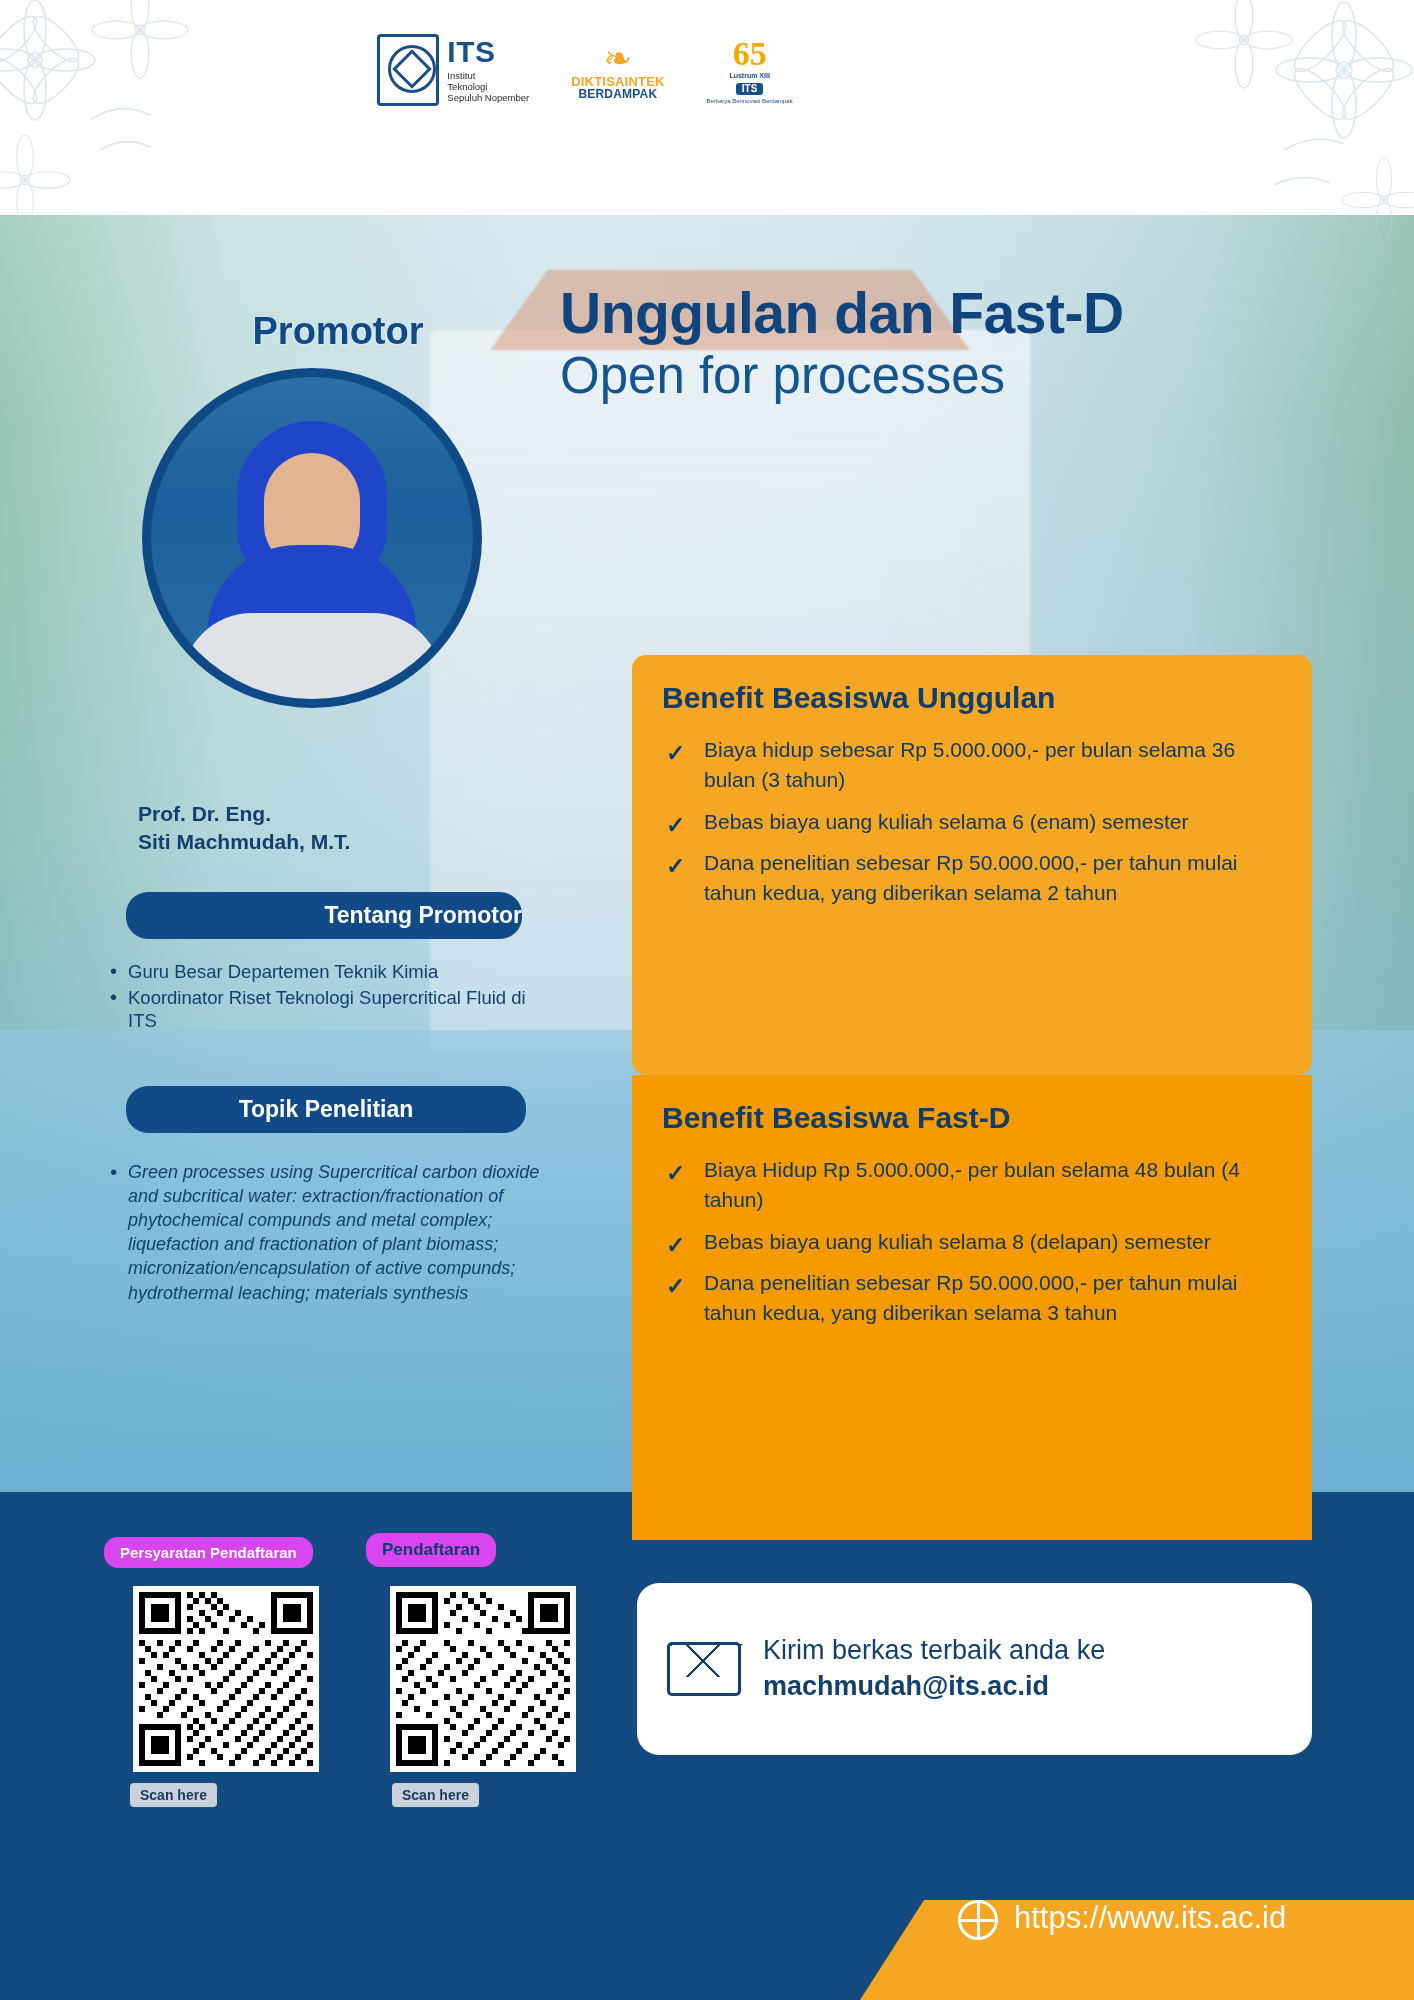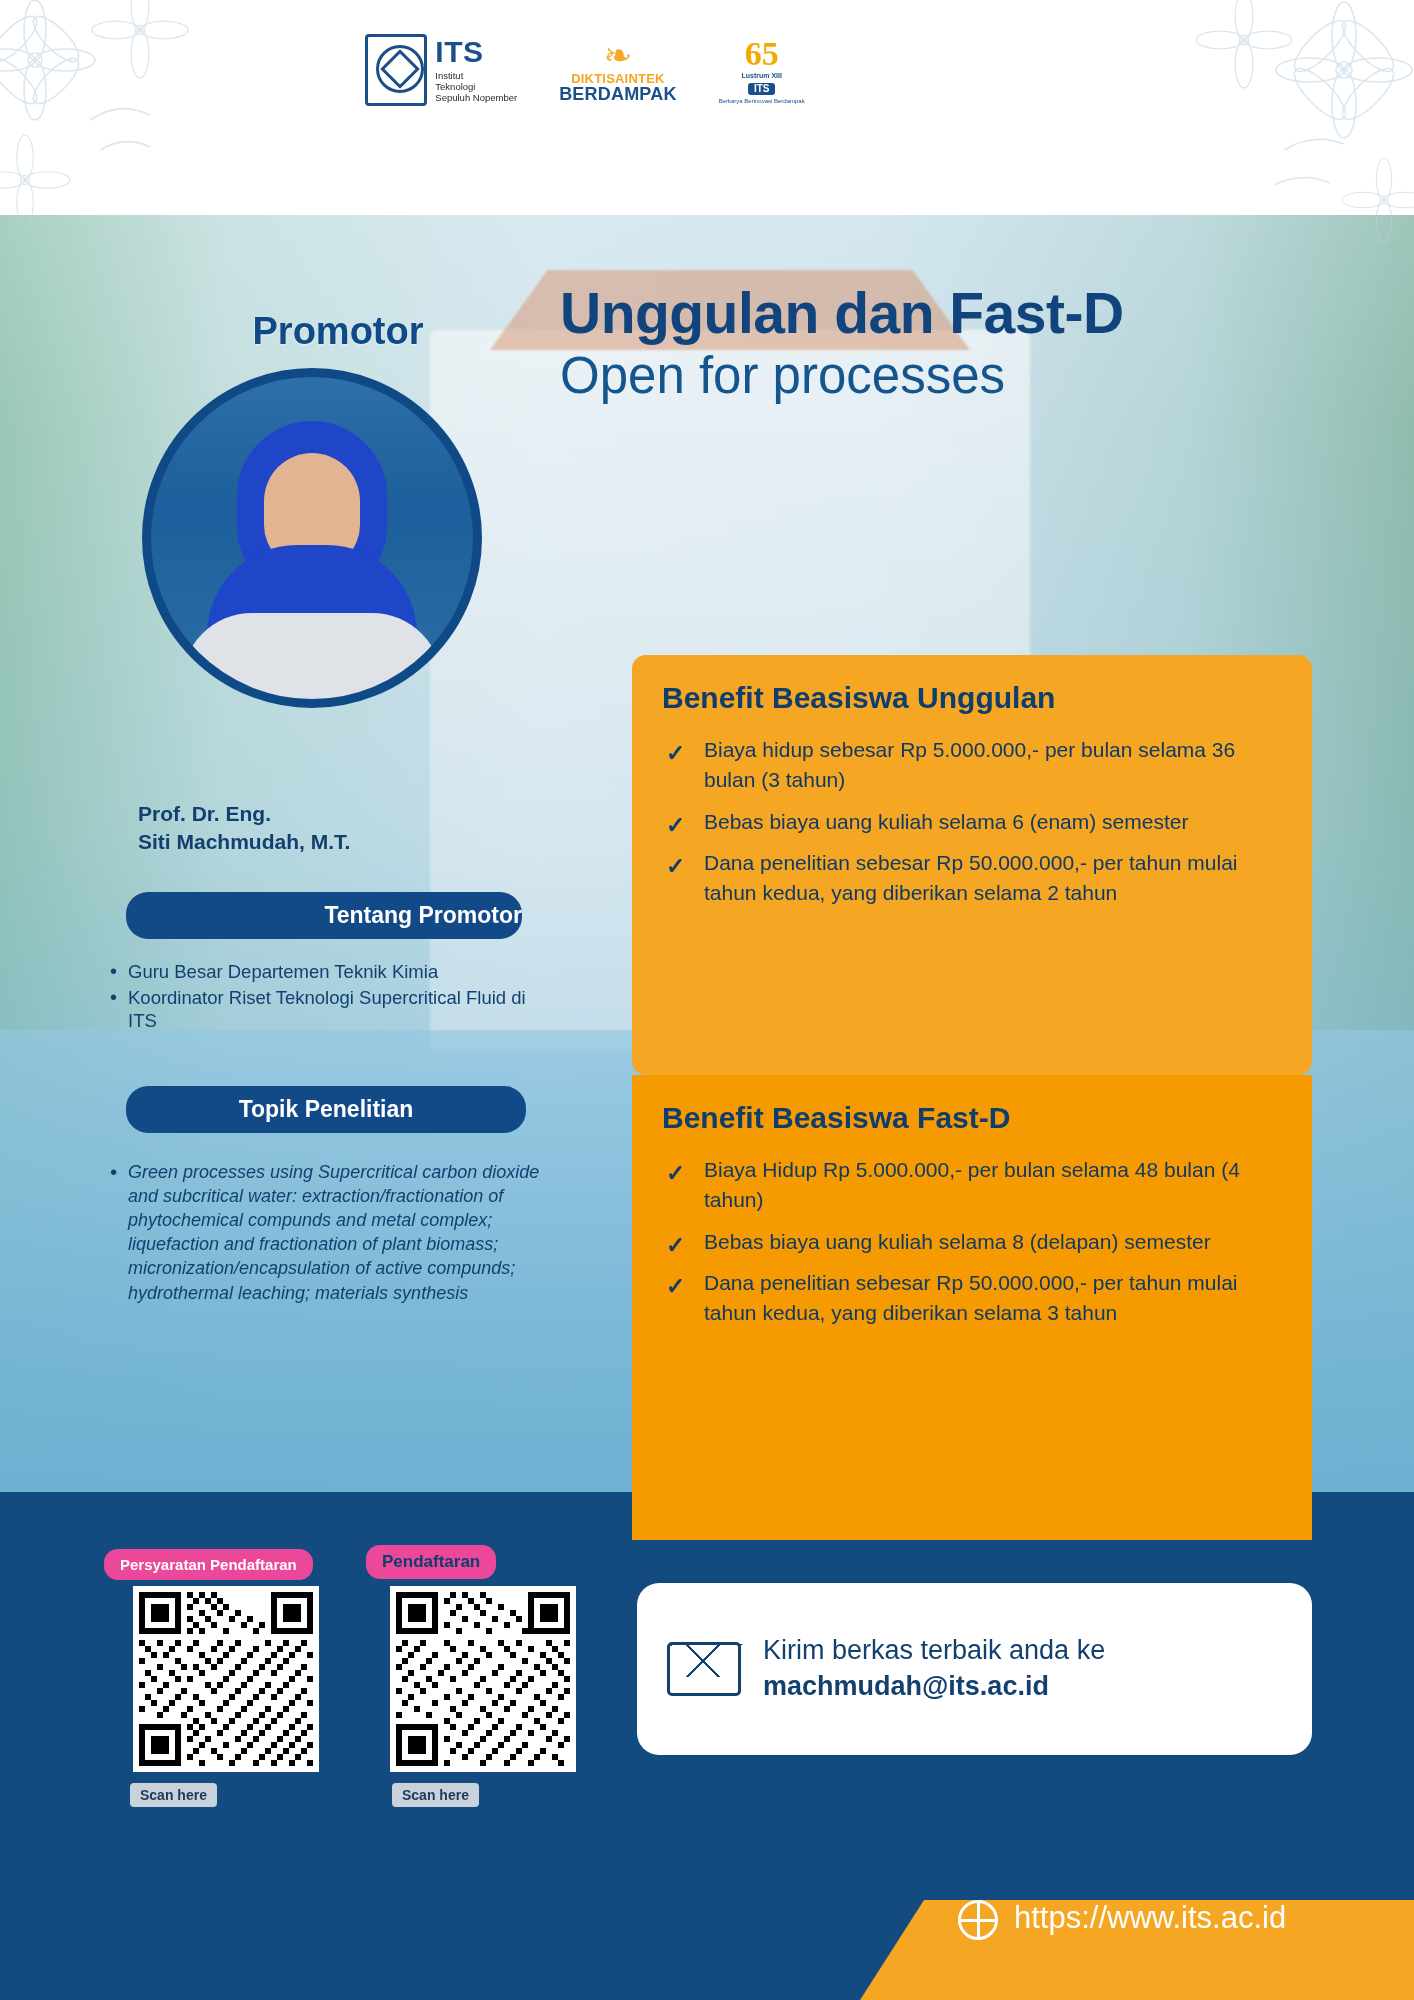--- a/index.html
+++ b/index.html
@@ -70,21 +70,21 @@
   .logo-its .txt { line-height: 1; }
   .logo-its .txt .big {
     font-size: 30px; font-weight: bold; color: #1a4f8a; letter-spacing: .5px;
   }
   .logo-its .txt .small {
     font-size: 9.5px; color: #2b2b2b; line-height: 1.18; margin-top: 3px;
   }
   .logo-dikti { text-align: center; line-height: 1; }
   .logo-dikti .glyph { font-size: 34px; color: #f5a623; }
   .logo-dikti .l1 { font-size: 13px; font-weight: bold; color: #f5a623; letter-spacing: .2px; }
-  .logo-dikti .l2 { font-size: 18px; font-weight: bold; color: #1a4f8a; letter-spacing: .2px; }
+  .logo-dikti .l2 { font-size: 12px; font-weight: bold; color: #1a4f8a; letter-spacing: .2px; }
   .logo-lustrum { text-align: center; line-height: 1.05; }
   .logo-lustrum .num {
     font-size: 34px; font-weight: bold; color: #f2a900; font-family: "Liberation Serif", serif;
   }
   .logo-lustrum .sub1 { font-size: 7px; color: #1a4f8a; font-weight: bold; }
   .logo-lustrum .badge {
     display:inline-block; margin-top:2px; background:#1a4f8a; color:#fff;
     font-size:10px; font-weight:bold; padding:1px 6px; border-radius:3px;
   }
   .logo-lustrum .sub2 { font-size: 6px; color: #1a4f8a; margin-top: 2px; }
@@ -161,24 +161,23 @@
   .card li {
     position: relative; padding-left: 42px; margin-bottom: 12px;
     font-size: 21px; line-height: 1.42; color: #103a63;
   }
   .card li .tick {
     position: absolute; left: 4px; top: 2px; font-size: 23px; color: #0e3d6e; font-weight: bold;
   }
 
   
   .tag {
-    position: absolute; background: #ec4899; color: #ffffff;
+    position: absolute; background: #d946ef; color: #ffffff;
     font-size: 15px; font-weight: bold; border-radius: 14px; padding: 7px 16px;
     white-space: nowrap;
-    margin-top: 12px;
   }
   .tag-syarat { left: 104px; top: 1537px; }
   .tag-daftar { left: 366px; top: 1533px; font-size: 17px; color:#0e3d6e; }
   .qr {
     position: absolute; width: 186px; height: 186px; background: #ffffff; padding: 6px;
   }
   .qr-1 { left: 133px; top: 1586px; }
   .qr-2 { left: 390px; top: 1586px; }
   .qr canvas, .qr .grid { width: 100%; height: 100%; display: block; }
   .scan {

